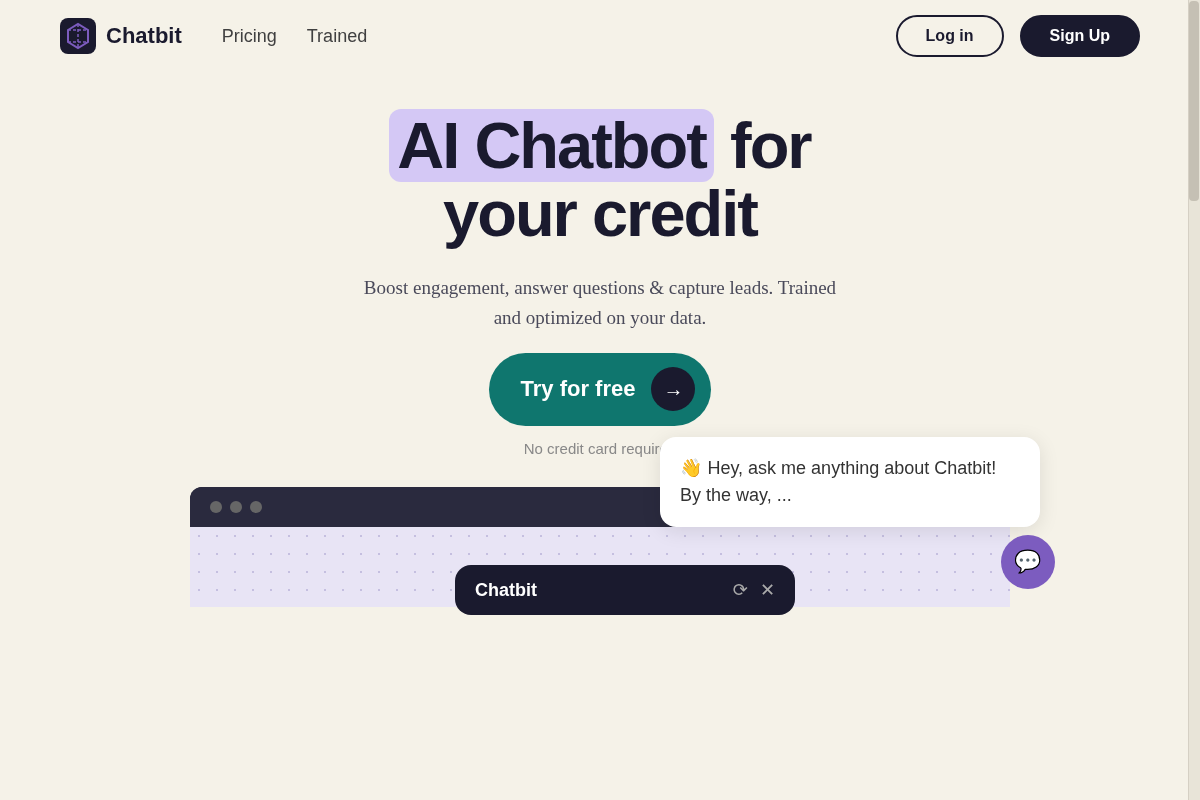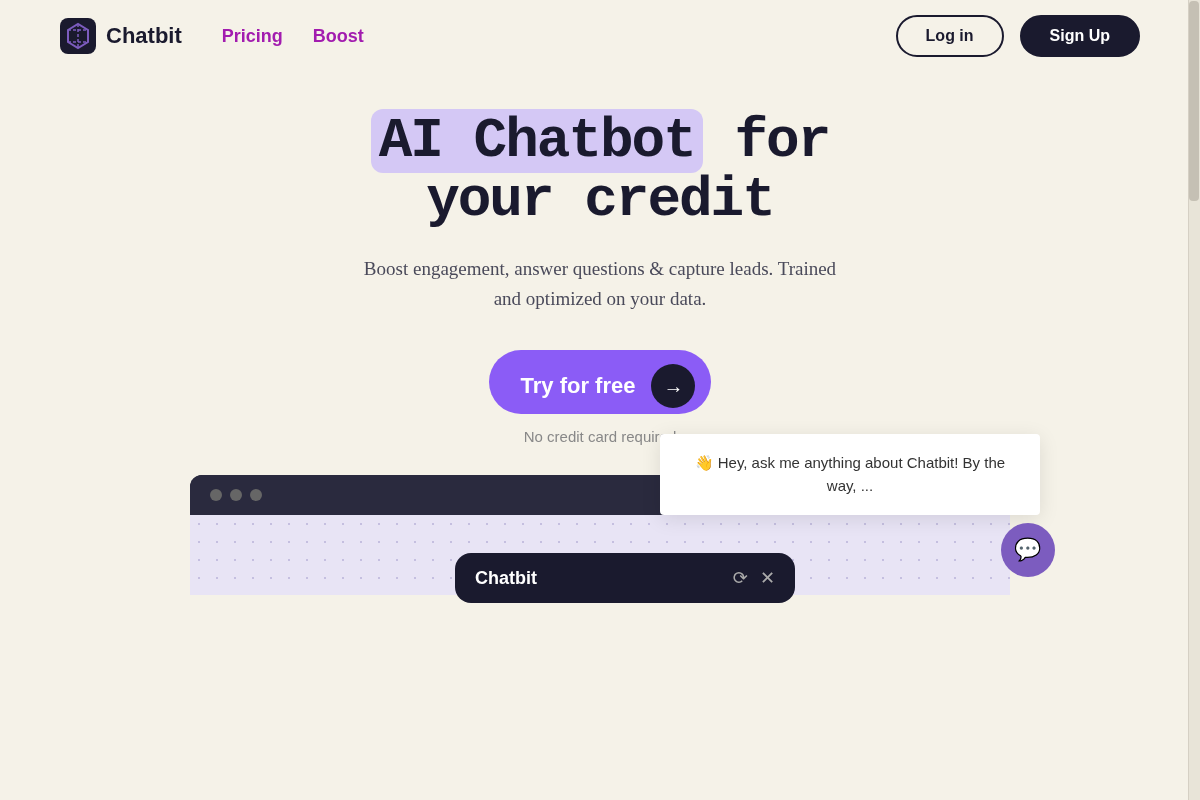--- a/index.html
+++ b/index.html
@@ -53,23 +53,23 @@
     }
 
     .nav-links {
       display: flex;
       gap: 30px;
       list-style: none;
     }
 
     .nav-links li a {
       text-decoration: none;
-      color: #a21caf;
+      color: #404040;
       font-size: 18px;
-      font-weight: 700;
+      font-weight: 400;
     }
 
     .navbar-right {
       display: flex;
       align-items: center;
       gap: 16px;
     }
 
     .btn-login {
       padding: 10px 28px;
@@ -119,53 +119,52 @@
     
     .hero {
       display: flex;
       flex-direction: column;
       align-items: center;
       text-align: center;
       padding: 40px 60px 0;
     }
 
     .hero-title {
-      font-size: 56px;
+      font-size: 65px;
       font-weight: 900;
       color: #1a1a2e;
       line-height: 1.05;
       letter-spacing: -2px;
-      font-family: Liberation Mono, monospace;
     }
 
     .hero-title-highlight {
       background-color: #d4c8f5;
       border-radius: 12px;
       padding: 0 8px;
       display: inline;
     }
 
     .hero-subtitle {
       margin-top: 24px;
       font-size: 19px;
       color: #4a4a5a;
       line-height: 1.6;
       max-width: 500px;
       font-family: Liberation Serif, serif;
     }
 
     .cta-button {
-      margin-top: 36px;
+      margin-top: 20px;
       display: flex;
       align-items: center;
       gap: 0;
-      background: #8b5cf6;
+      background: #0f766e;
       border: none;
       border-radius: 50px;
-      padding: 14px 16px 6px 32px;
+      padding: 14px 16px 15px 32px;
       cursor: pointer;
       text-decoration: none;
     }
 
     .cta-button-text {
       font-size: 22px;
       font-weight: 600;
       color: #ffffff;
       margin-right: 16px;
     }
@@ -264,28 +263,27 @@
       font-size: 18px;
       cursor: pointer;
     }
 
     
     .chat-bubble-popup {
       position: absolute;
       right: 160px;
       bottom: 80px;
       background: white;
-      border-radius: 4px;
+      border-radius: 16px;
       padding: 18px 20px;
       width: 380px;
       box-shadow: 0 4px 20px rgba(0,0,0,0.1);
-      font-size: 15px;
+      font-size: 18px;
       color: #333;
       line-height: 1.5;
-      text-align: center;
     }
 
     
     .chat-float-button {
       position: absolute;
       right: 145px;
       bottom: 18px;
       width: 54px;
       height: 54px;
       background: #7c5cbf;
@@ -318,21 +316,21 @@
         <path d="M8 12 L28 12" stroke="#7c5cbf" stroke-width="1.5" stroke-dasharray="3 2"></path>
         <path d="M8 24 L28 24" stroke="#7c5cbf" stroke-width="1.5" stroke-dasharray="3 2"></path>
       </svg>
       <span class="logo-text">Chatbit</span>
     </a>
     <ul class="nav-links">
       <li>
         <a href="#">Pricing</a>
       </li>
       <li>
-        <a href="#">Boost</a>
+        <a href="#">Trained</a>
       </li>
     </ul>
   </div>
   <div class="navbar-right">
     <button class="btn-login">Log in</button>
     <button class="btn-signup">Sign Up</button>
   </div>
 </nav>
 
 <section class="hero">

